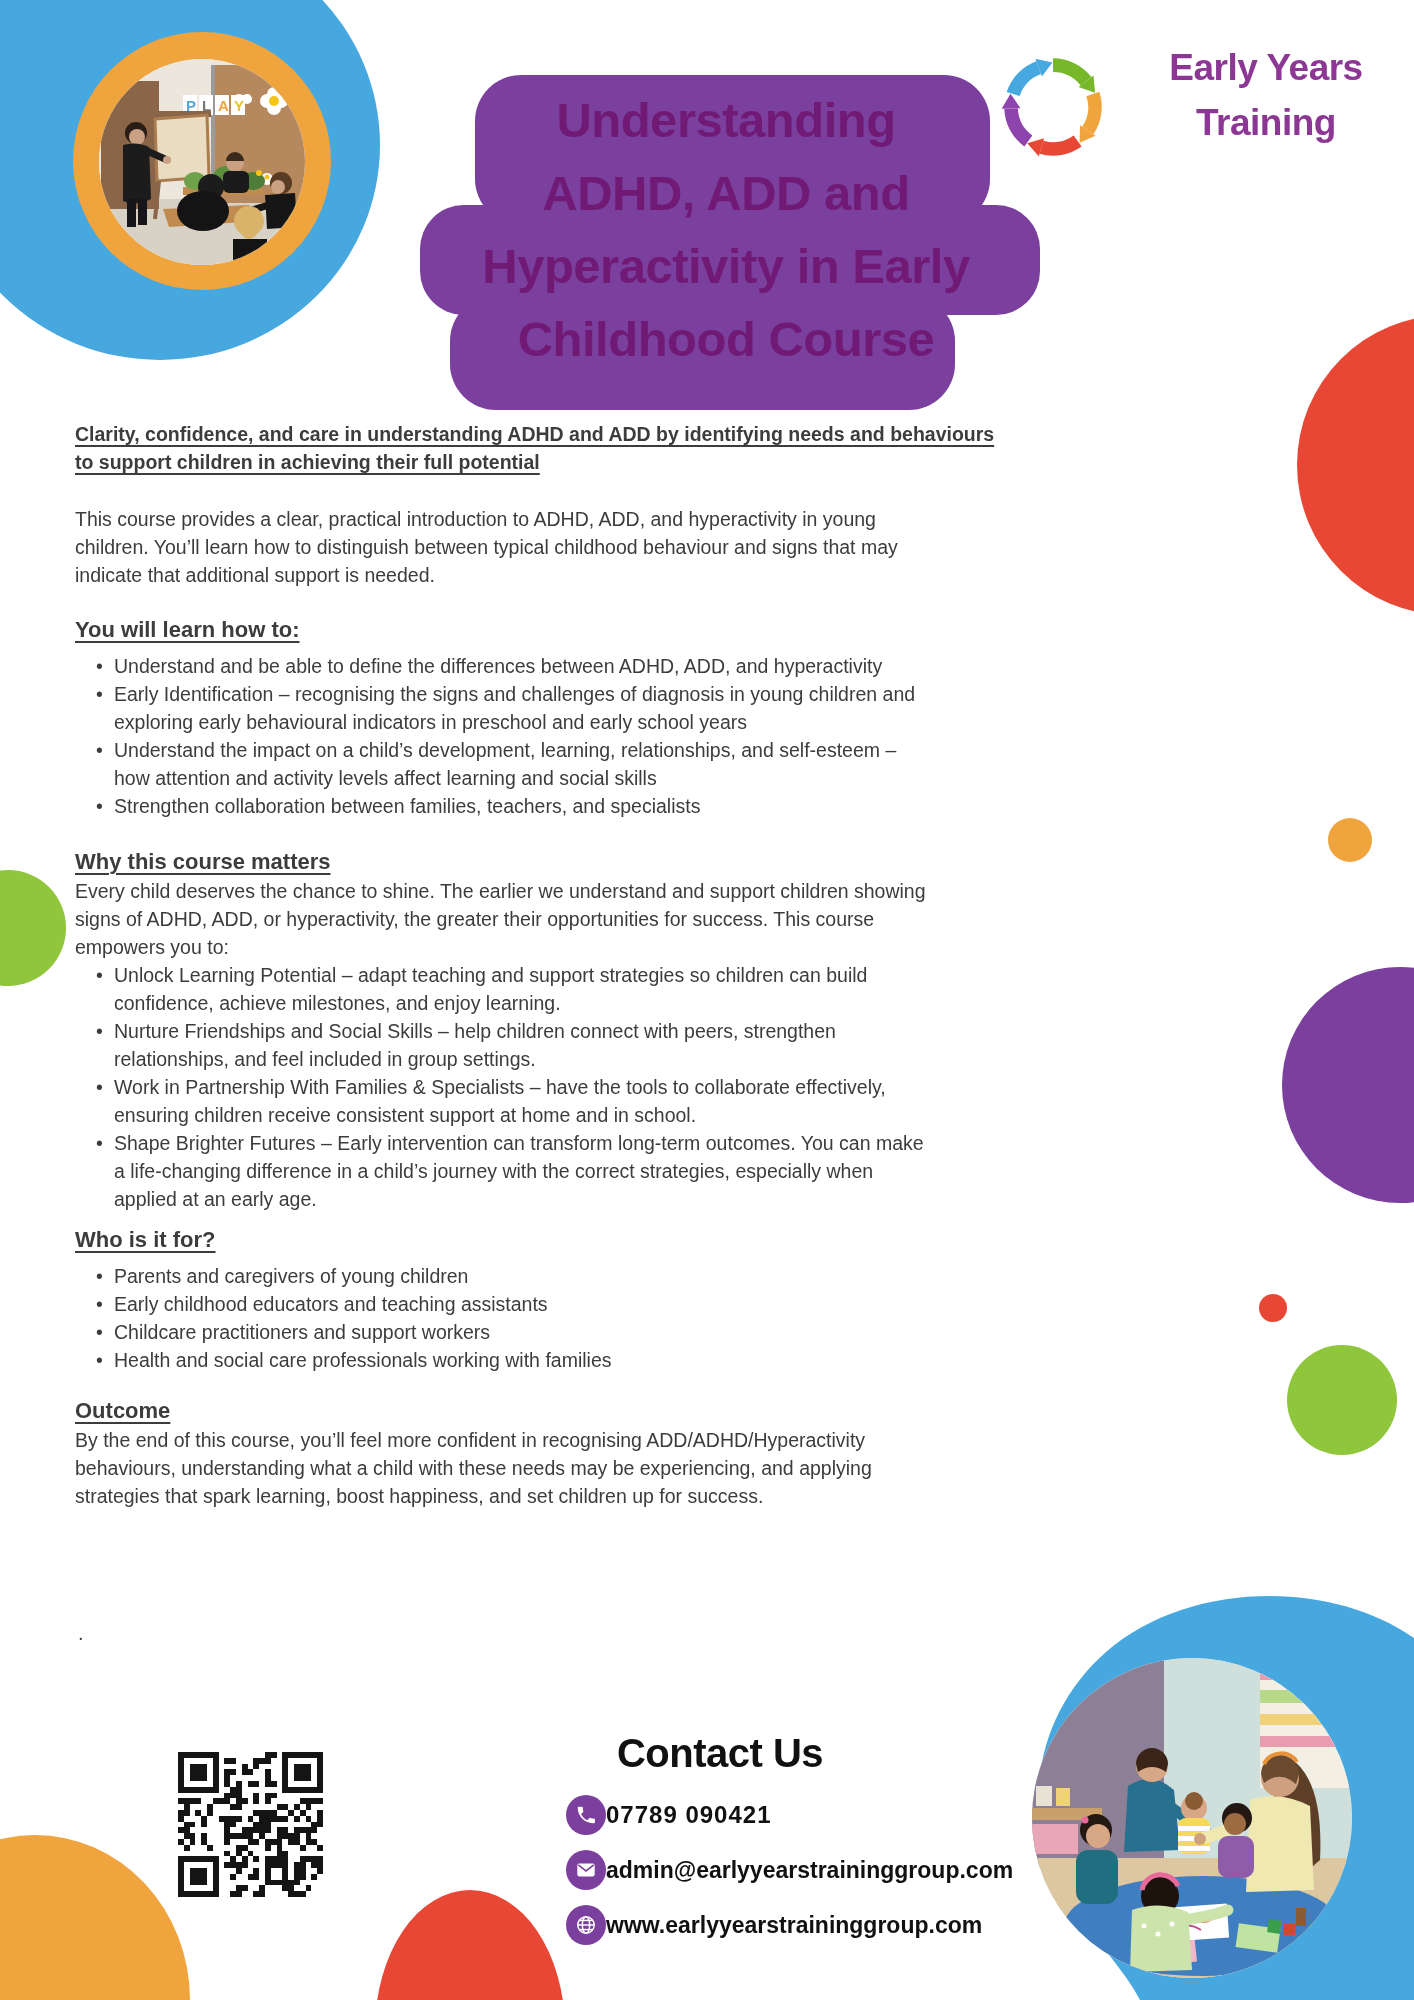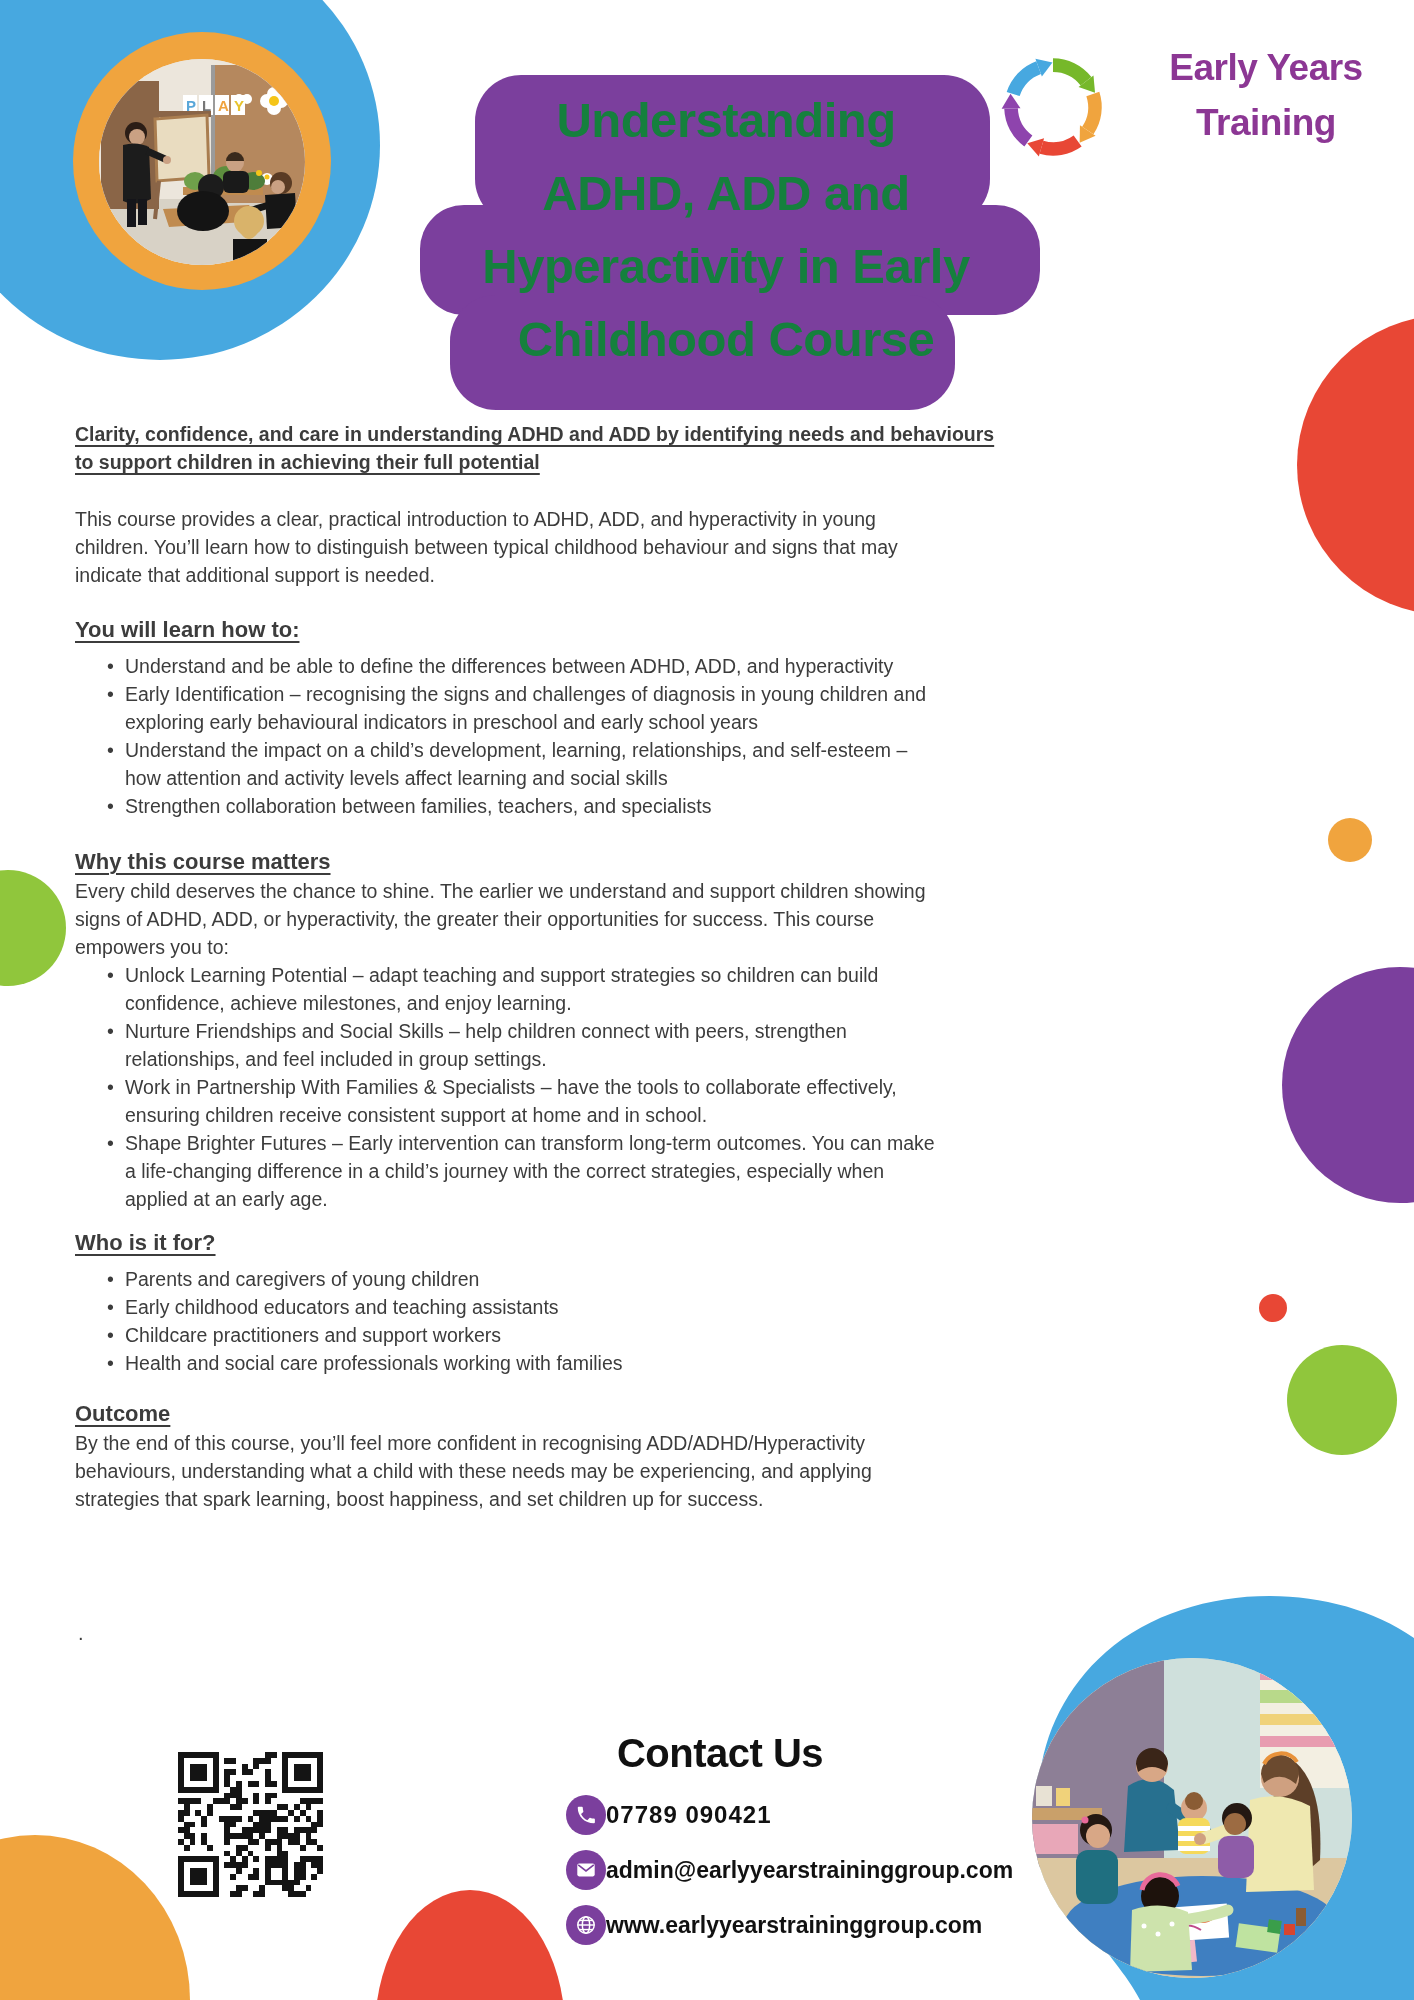--- a/index.html
+++ b/index.html
@@ -20,39 +20,39 @@
   .ellipse-red-b{left:375px;top:1890px;width:190px;height:280px;border-radius:50%;background:#e84735;}
   .svg-abs{position:absolute;}
   .photo-br{left:1032px;top:1658px;width:320px;height:320px;border-radius:50%;overflow:hidden;background:#cfe0dc;position:absolute;z-index:2;}
   
   .title-card{position:absolute;left:412px;top:70px;width:628px;height:345px;z-index:3;}
   .title-card .seg{position:absolute;background:#7b3f9d;}
   .seg-a{left:63px;top:5px;width:515px;height:150px;border-radius:46px;}
   .seg-b{left:8px;top:135px;width:620px;height:110px;border-radius:44px;}
   .seg-c{left:38px;top:225px;width:505px;height:115px;border-radius:46px;}
   .title-lines{position:absolute;left:0;top:14px;width:100%;text-align:center;
-    font-size:49px;line-height:73px;font-weight:800;color:#15803d;letter-spacing:-.5px;}
+    font-size:49px;line-height:73px;font-weight:800;color:#701a75;letter-spacing:-.5px;}
   
   .logo{position:absolute;left:988px;top:38px;z-index:3;}
   .logo-icon{position:absolute;left:0;top:4px;}
   .logo-text{position:absolute;left:140px;top:2px;width:276px;text-align:center;
     font-size:37px;line-height:55px;font-weight:800;color:#8c3794;letter-spacing:-.5px;}
   
   .col{position:absolute;left:75px;top:420px;width:1010px;z-index:3;font-size:19.5px;line-height:28px;}
   .tagline{font-weight:bold;text-decoration:underline;text-underline-offset:4px;
     text-decoration-thickness:2px;white-space:pre-line;margin:0;}
   .para{white-space:pre-line;margin:0;}
   .p-intro{margin-top:29px;}
   h2{font-size:22px;line-height:30px;font-weight:bold;color:#3c3c3c;margin:0;
      text-decoration:underline;text-underline-offset:4px;text-decoration-thickness:2px;}
   #h-learn{margin-top:26px;} #ul-learn{margin-top:7px;}
   #h-why{margin-top:27px;}   #p-why{margin-top:0;} #ul-why{margin-top:0;}
   #h-who{margin-top:12px;}   #ul-who{margin-top:7px;}
   #h-outcome{margin-top:22px;} #p-outcome{margin-top:0;}
-  ul{list-style:none;margin:15px;padding:0 0 0 35px;}
+  ul{list-style:none;margin:4px;padding:0 0 0 35px;}
   li{position:relative;white-space:pre-line;}
   li::before{content:"•";position:absolute;left:-18px;top:0;}
   .stray{position:absolute;left:78px;top:1622px;font-size:20px;z-index:3;}
   
   .contact-heading{position:absolute;left:480px;top:1731px;width:480px;text-align:center;
     font-size:40px;font-weight:800;color:#111;letter-spacing:-.5px;z-index:3;}
   .contact-rows{position:absolute;left:566px;top:1795px;z-index:3;}
   .c-row{position:absolute;left:0;display:flex;align-items:center;}
   .c-row-1{top:0;} .c-row-2{top:55px;} .c-row-3{top:110px;}
   .c-ico{width:40px;height:40px;border-radius:50%;background:#7b3f9d;display:flex;

